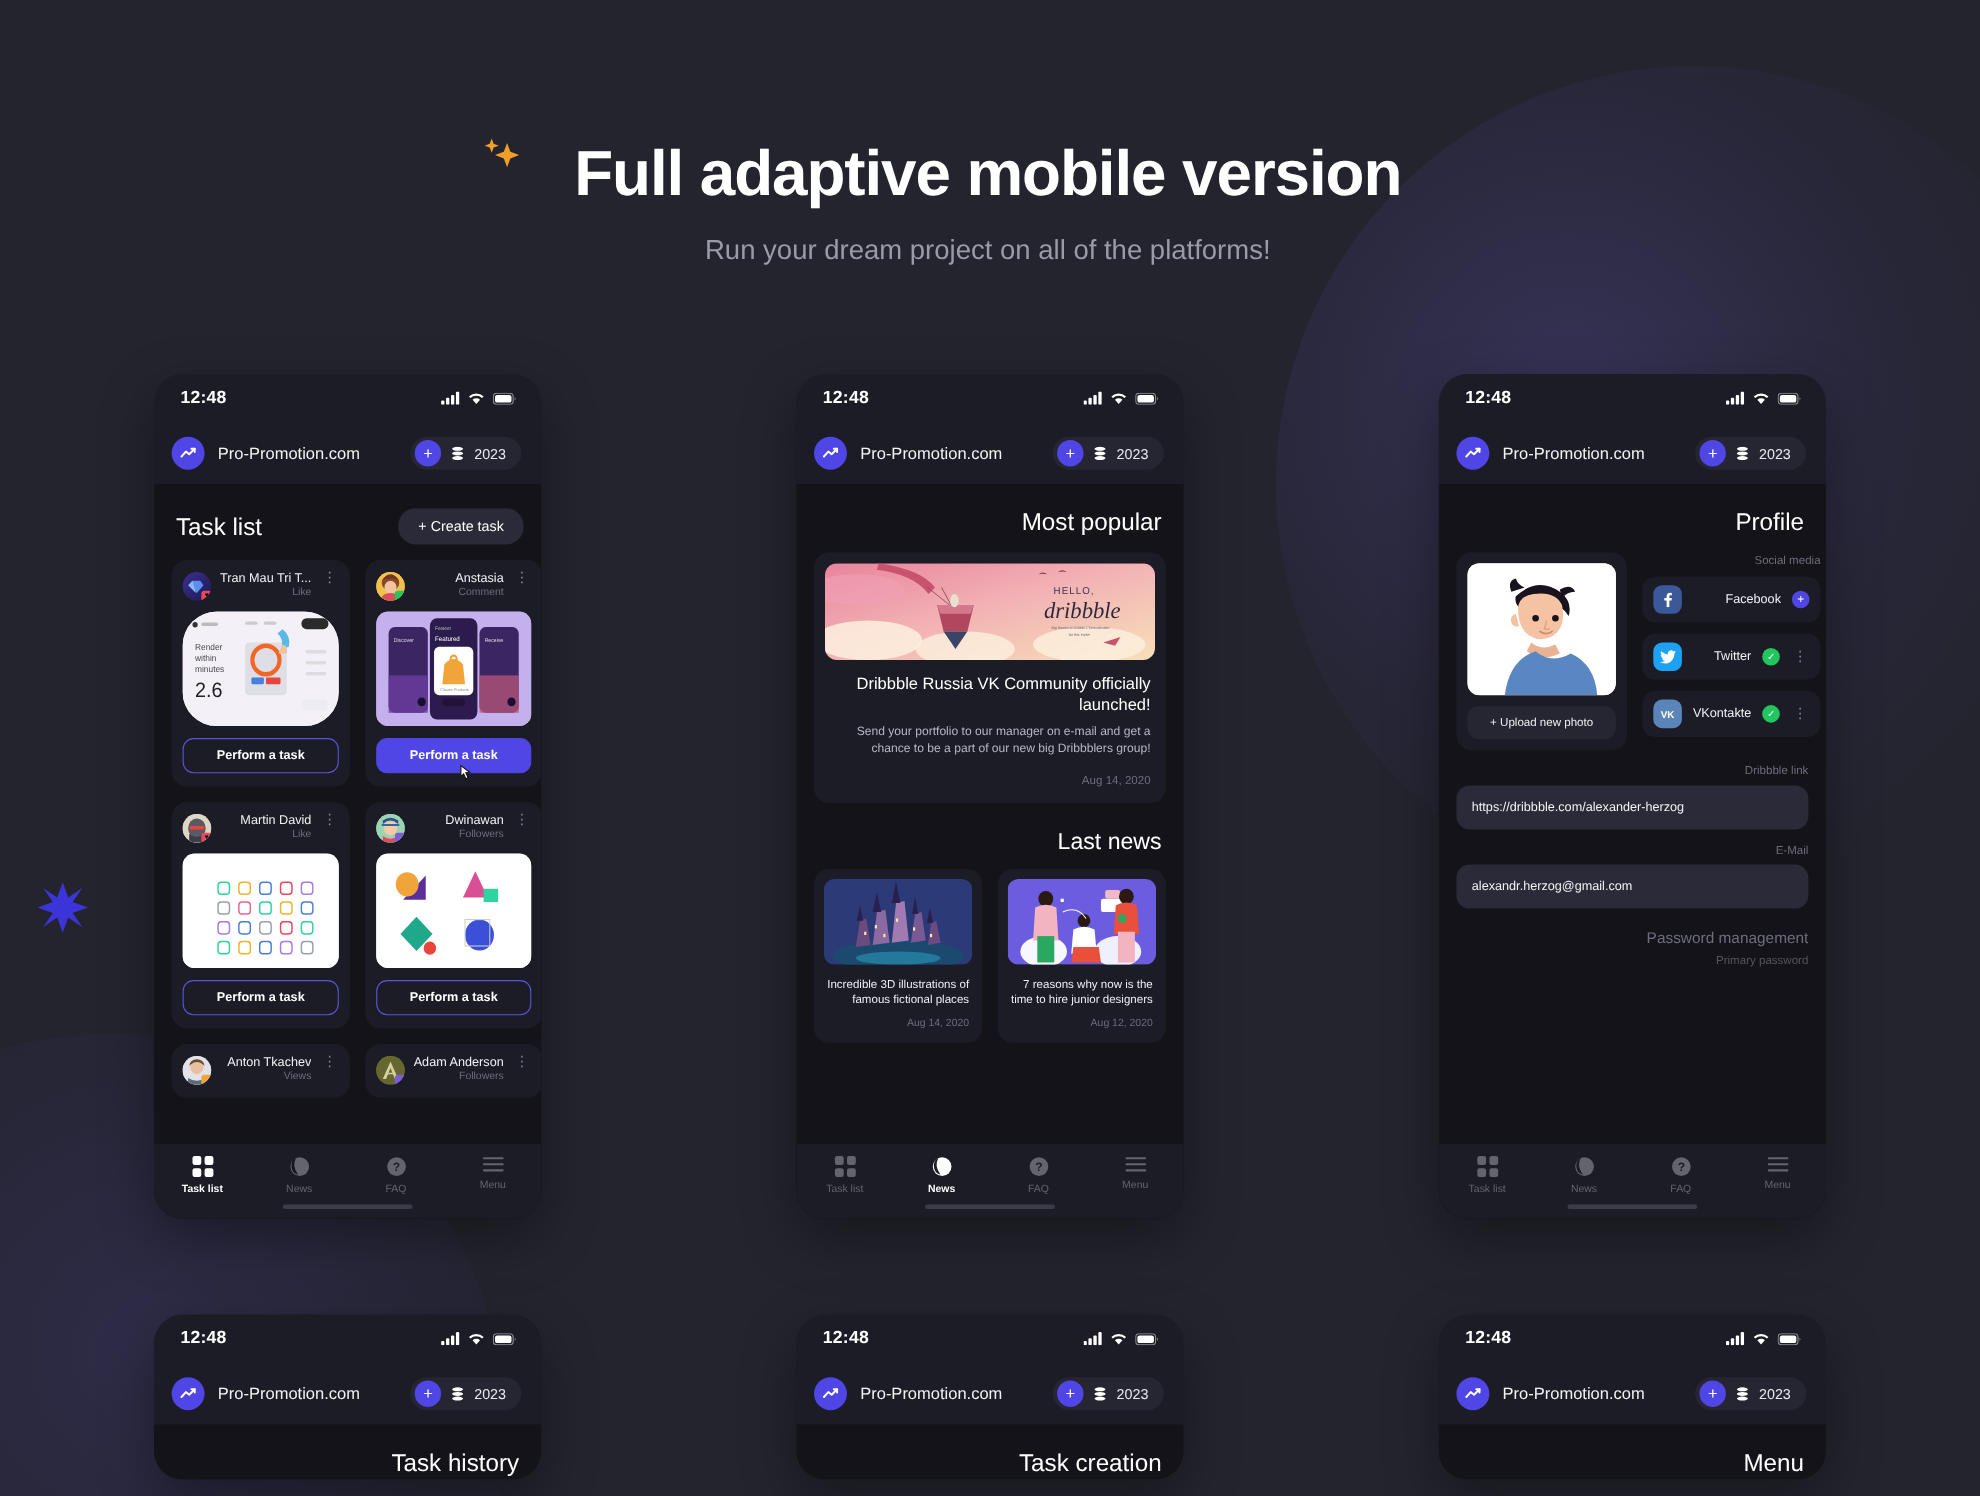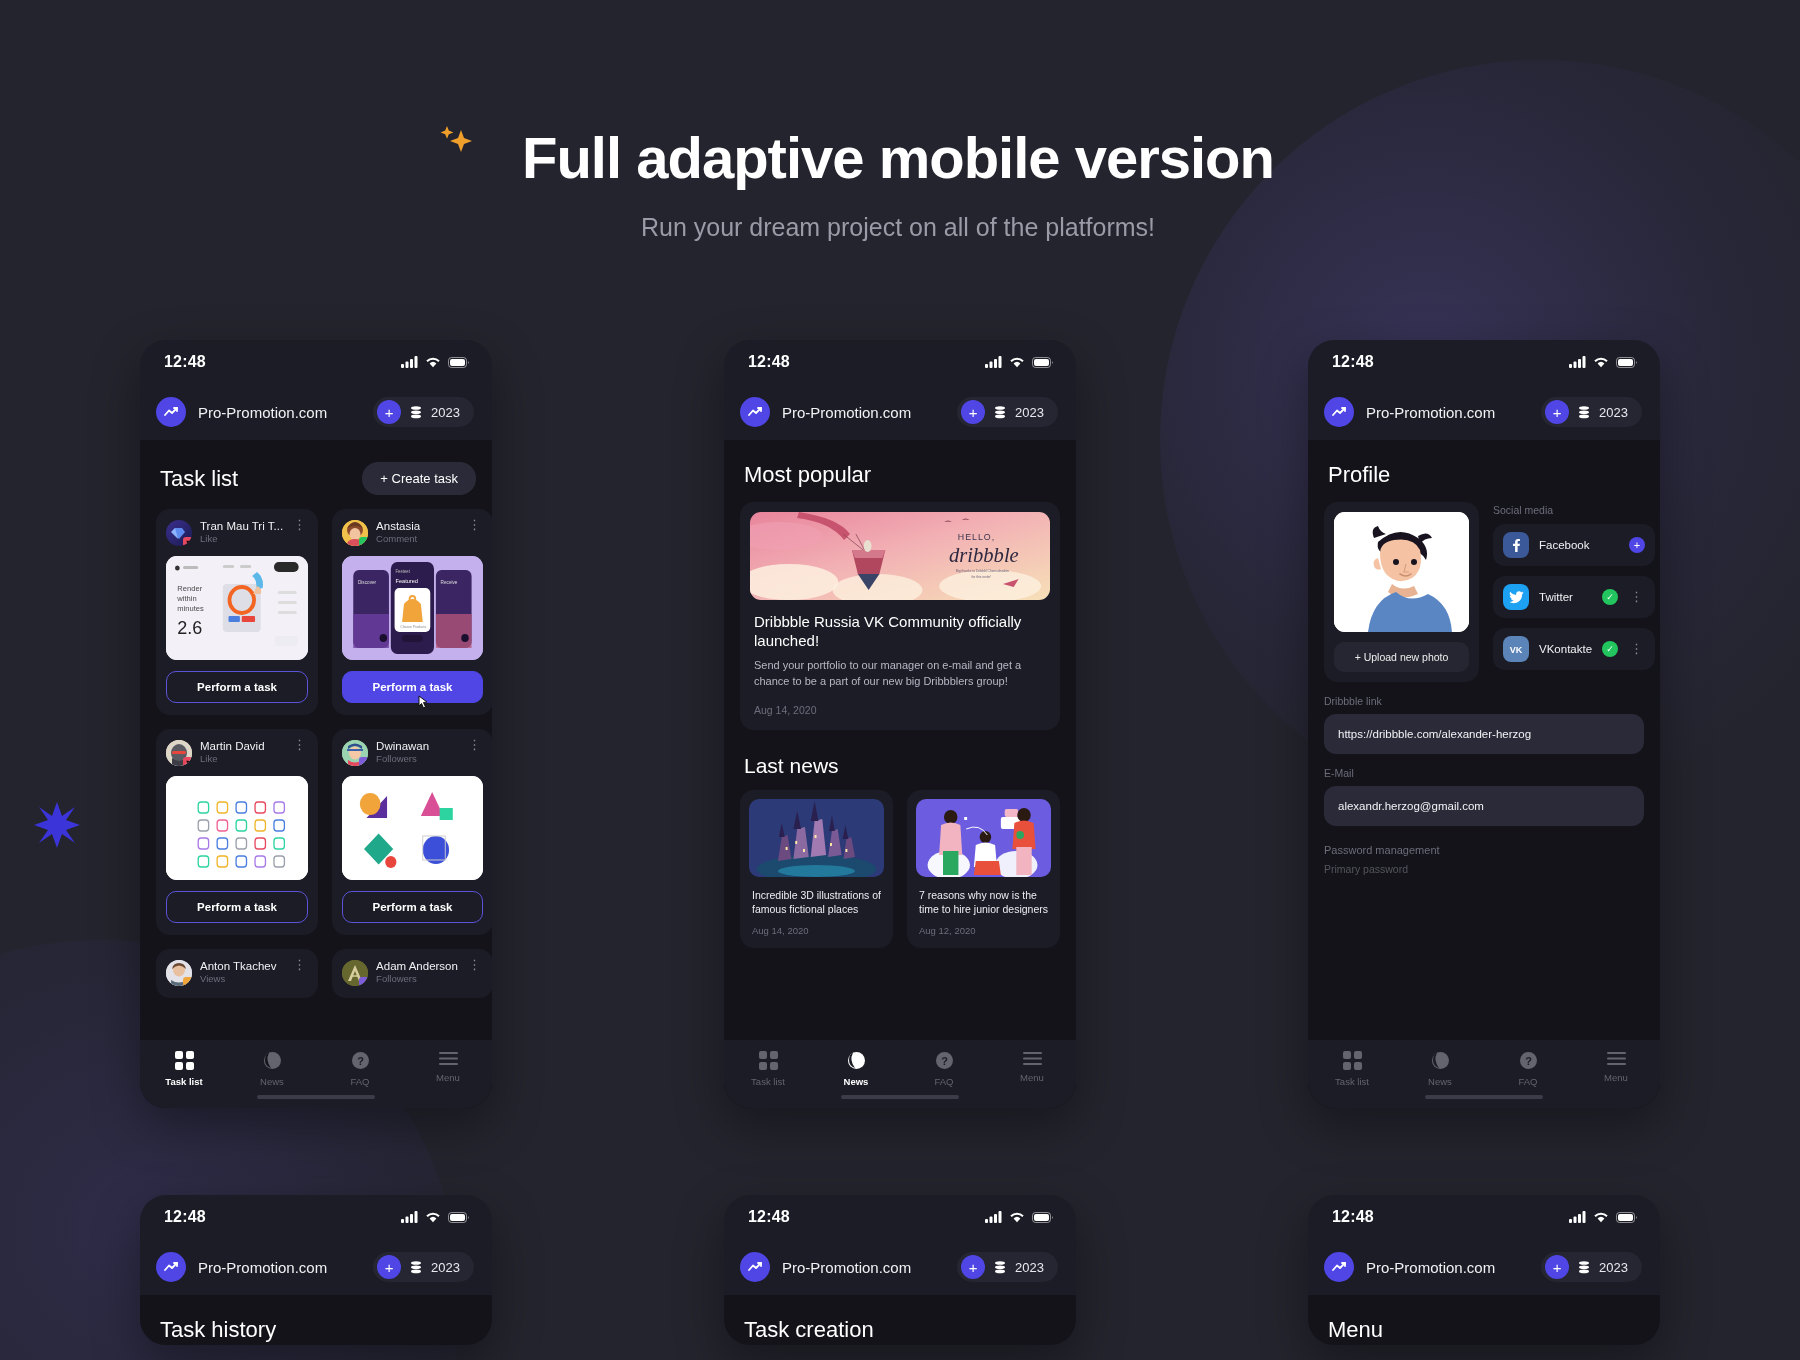--- a/index.html
+++ b/index.html
@@ -34,20 +34,21 @@
   .subtitle { margin-top:24px; font-size:25px; color:#9b9ba8; font-weight:400; }
   .sparkle { position:absolute; left:433px; top:122px; width:48px; height:48px; }
 
   .star-deco { position:absolute; left:32px; top:800px; width:50px; height:50px; }
 
   
   .phone {
     position:absolute; width:352px; border-radius:26px;
     background:#1c1c26; overflow:hidden;
     box-shadow: 0 18px 48px rgba(0,0,0,.35);
+    text-align: right;
   }
   .phone.tall { height:768px; }
   .phone.short { height:150px; }
 
   .statusbar {
     height:44px; display:flex; align-items:center; justify-content:space-between;
     padding:0 22px 0 24px; color:#fff;
   }
   .clock { font-size:16px; font-weight:600; letter-spacing:.2px; }
   .status-icons { display:flex; align-items:center; gap:7px; }
@@ -139,21 +140,21 @@
   .social-add { width:16px; height:16px; border-radius:50%; background:#4f46e5; display:flex; align-items:center; justify-content:center; color:#fff; font-size:11px; line-height:1; }
   .social-ok { width:16px; height:16px; border-radius:50%; background:#22c55e; display:flex; align-items:center; justify-content:center; color:#fff; font-size:9px; }
 
   .field-block { padding:0 16px; margin-top:13px; }
   .field-label { color:#6d6d7c; font-size:10.5px; margin-bottom:7px; }
   .field-input {
     height:40px; background:#2a2a38; border-radius:12px;
     display:flex; align-items:center; padding:0 14px;
     color:#f2f2f6; font-size:11.5px;
   }
-  .pw-head { color:#6d6d7c; font-size:11px; padding:0 16px; margin-top:18px; }
+  .pw-head { color:#6d6d7c; font-size:14px; padding:0 16px; margin-top:18px; }
   .pw-sub { color:#55555f; font-size:10.5px; padding:0 16px; margin-top:7px; }
 
   
   .tabbar {
     position:absolute; left:0; right:0; bottom:0; height:68px;
     background:#1c1c26; display:flex; align-items:flex-start; padding-top:11px;
   }
   .tab { flex:1; display:flex; flex-direction:column; align-items:center; gap:6px; }
   .tab-label { font-size:9.5px; }
   .tab.active .tab-label { color:#ffffff; font-weight:600; }
@@ -243,21 +244,21 @@
                   <path d="M9 8 l3 11 -7-7z" fill="#8fb4ff"></path>
                 </svg>
               <span class="badge-dot" style="background:#e8485e;">♥</span>
             </div>
             <div class="tcard-meta">
               <div class="tcard-name">Tran Mau Tri T...</div>
               <div class="tcard-sub">Like</div>
             </div>
             <div class="kebab">⋮</div>
           </div>
-          <div class="thumb" style="background:linear-gradient(135deg,#f2eef6,#e8e4ef);">
+          <div class="thumb" style="background:linear-gradient(135deg,#f2eef6,#e8e4ef);border-radius:31px;">
             <svg width="100%" height="100%" viewBox="0 0 150 104" preserveAspectRatio="none">
               <rect width="150" height="104" fill="#f3f0f7"></rect>
               <circle cx="12" cy="12" r="2.5" fill="#333"></circle>
                 <rect x="18" y="10" width="16" height="3" rx="1.5" fill="#bbb"></rect>
               <rect x="60" y="9" width="12" height="3" rx="1.5" fill="#ccc"></rect>
                 <rect x="78" y="9" width="12" height="3" rx="1.5" fill="#ccc"></rect>
               <rect x="114" y="6" width="26" height="10" rx="5" fill="#2a2a2a"></rect>
               <text x="12" y="35" font-size="8" fill="#4a4a4a" font-family="sans-serif">Render</text>
               <text x="12" y="45" font-size="8" fill="#4a4a4a" font-family="sans-serif">within</text>
               <text x="12" y="55" font-size="8" fill="#4a4a4a" font-family="sans-serif">minutes</text>

